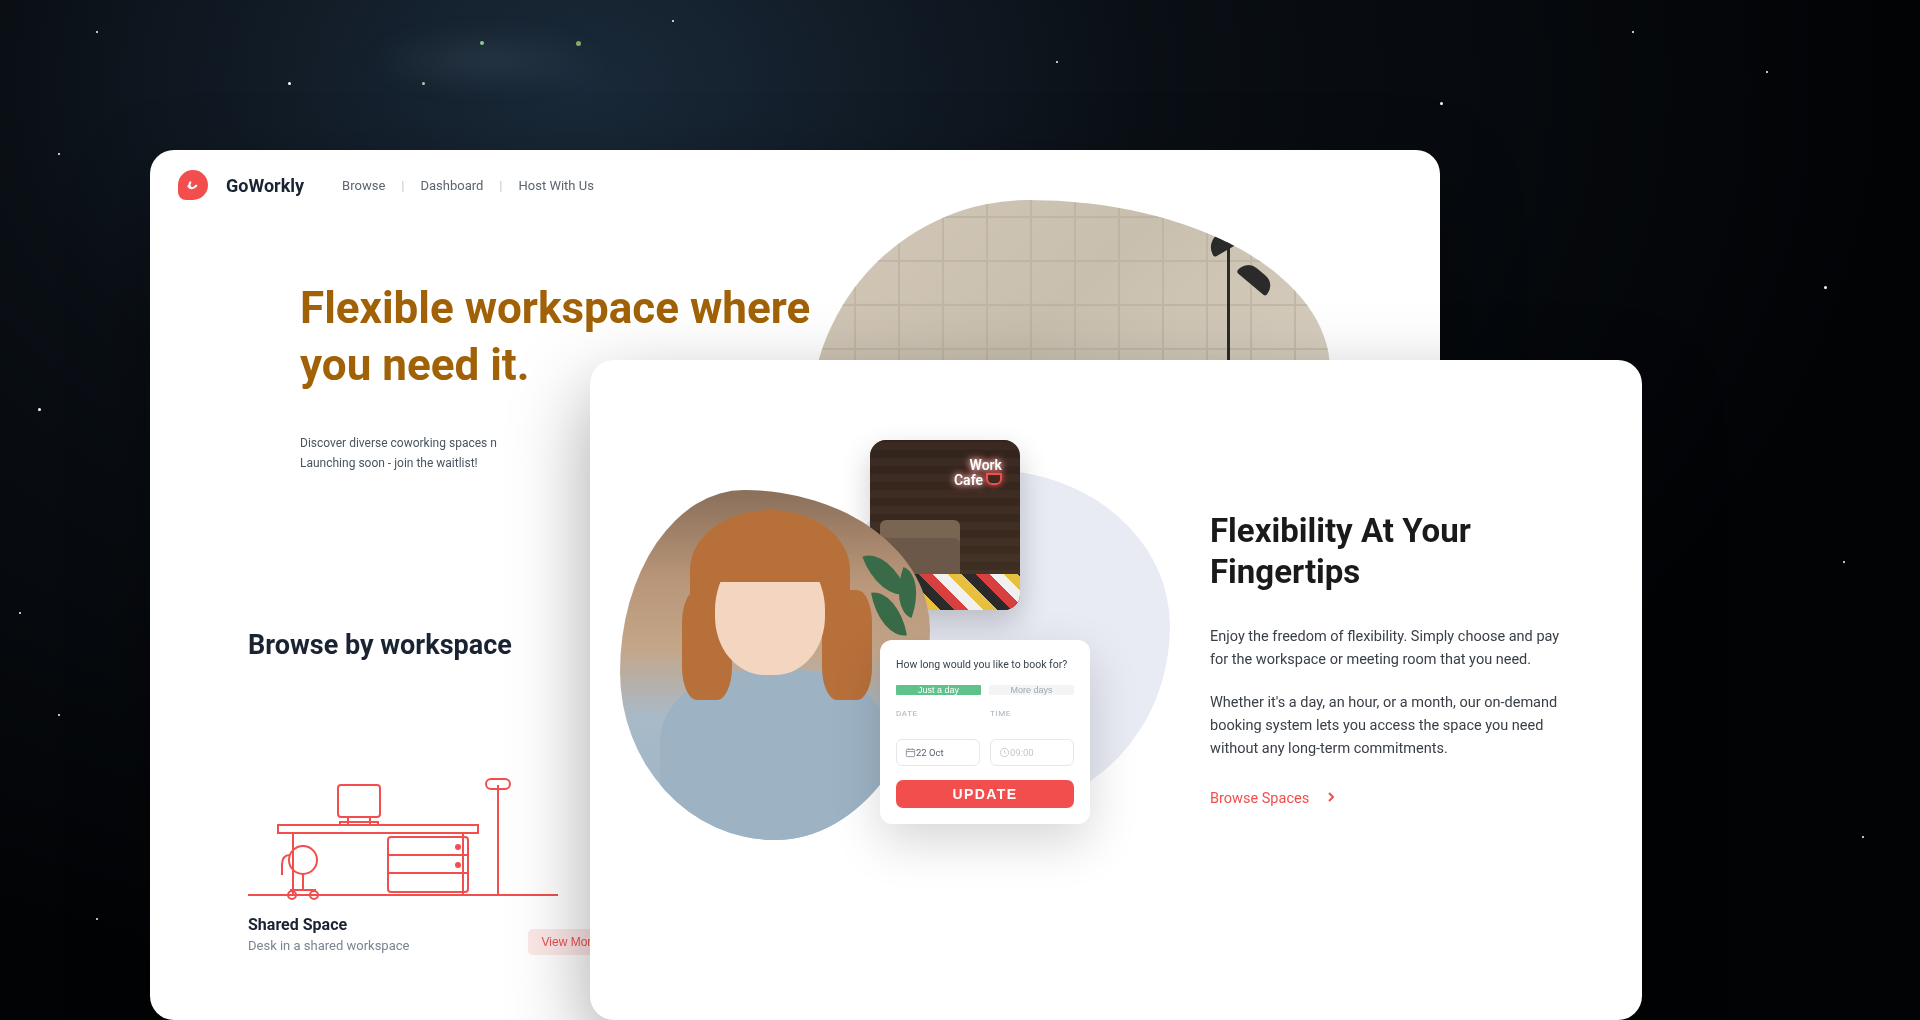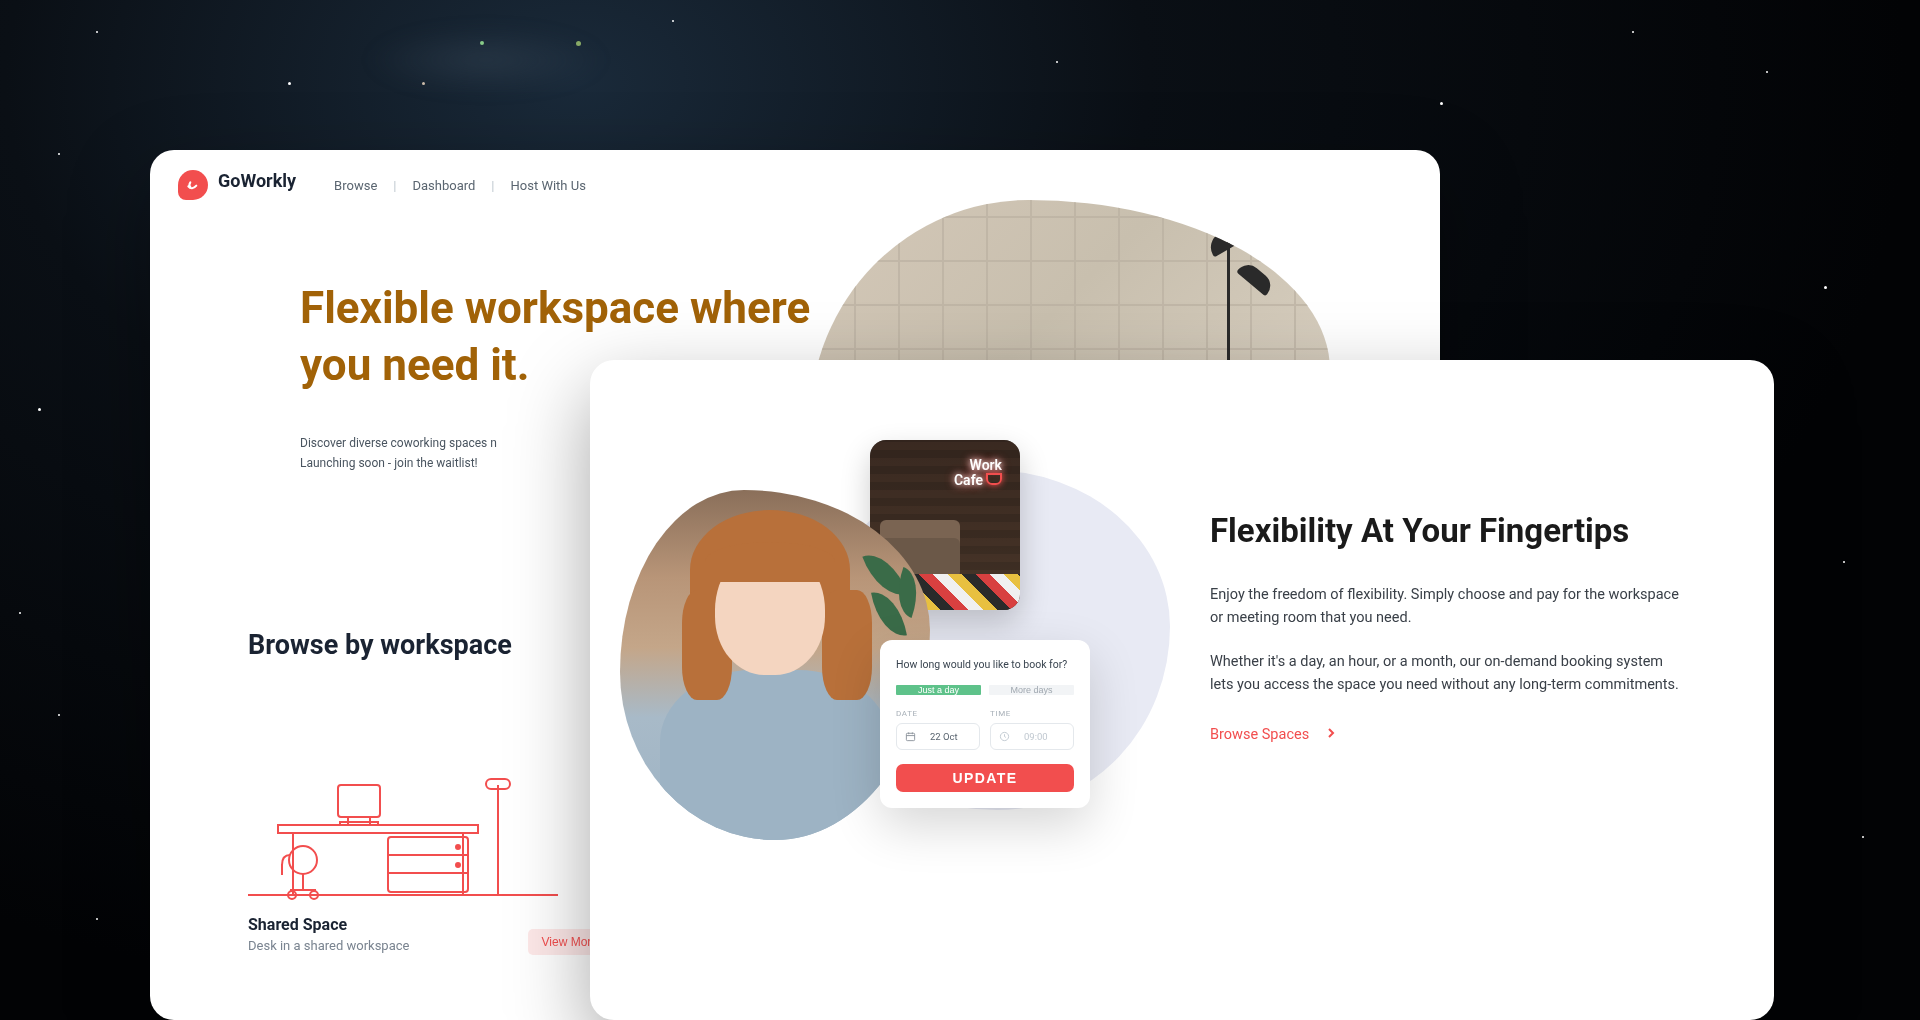--- a/index.html
+++ b/index.html
@@ -37,35 +37,35 @@
 }
 .card-back {
   top: 150px;
   left: 150px;
   width: 1290px;
   height: 870px;
 }
 .card-front {
   top: 360px;
   left: 590px;
-  width: 1184px;
+  width: 1052px;
   height: 660px;
 }
 
 
 .nav {
   display: flex;
   align-items: center;
   padding: 20px 28px;
   gap: 22px;
 }
 .logo {
   display: flex;
-  align-items: flex-start;
-  gap: 10px;
+  align-items: center;
+  gap: 18px;
 }
 .logo-mark {
   width: 30px;
   height: 30px;
   background: #f24e4e;
   border-radius: 50% 50% 50% 8px;
   position: relative;
   display:flex;align-items:center;justify-content:center;
 }
 .logo-mark svg{width:16px;height:16px}
@@ -194,22 +194,22 @@
   background:#fff;border-radius:12px;padding:18px 16px 16px;
   box-shadow:0 18px 50px rgba(0,0,0,.16);
 }
 .booking-q{font-size:10.5px;color:#3a4550;margin-bottom:14px}
 .seg{display:flex;gap:8px;margin-bottom:14px}
 .seg button{flex:1;font-size:9px;padding:0 0;border-radius:1px;border:none;cursor:pointer}
 .seg-active{background:#5ec28a;color:#fff}
 .seg-inactive{background:#f2f4f6;color:#a0a8b0}
 .dt-row{display:flex;gap:10px;margin-bottom:14px}
 .dt-col{flex:1}
-.dt-label{font-size:8px;color:#a8b0b8;letter-spacing:.08em;margin-bottom:5px}
-.dt-input{display:flex;align-items:center;gap:14px;border:1px solid #e4e8ec;border-radius:6px;padding:7px 8px;font-size:9.5px;color:#5a6570}
+.dt-label{font-size:8px;color:#a8b0b8;letter-spacing:.08em;margin-bottom:21px}
+.dt-input{display:flex;align-items:center;gap:0;border:1px solid #e4e8ec;border-radius:6px;padding:7px 8px;font-size:9.5px;color:#5a6570}
 .dt-input.disabled{color:#c0c8d0}
 .dt-icon{width:11px;height:11px;flex-shrink:0}
 .update-btn{width:100%;background:#f24e4e;color:#fff;border:none;border-radius:7px;padding:6px 0;font-size:14px;font-weight:600;letter-spacing:.1em;cursor:pointer}
 
 .front-right {
   flex: 1;
   padding: 110px 70px 0 0;
 }
 .fr-title {
   font-size: 33px;

